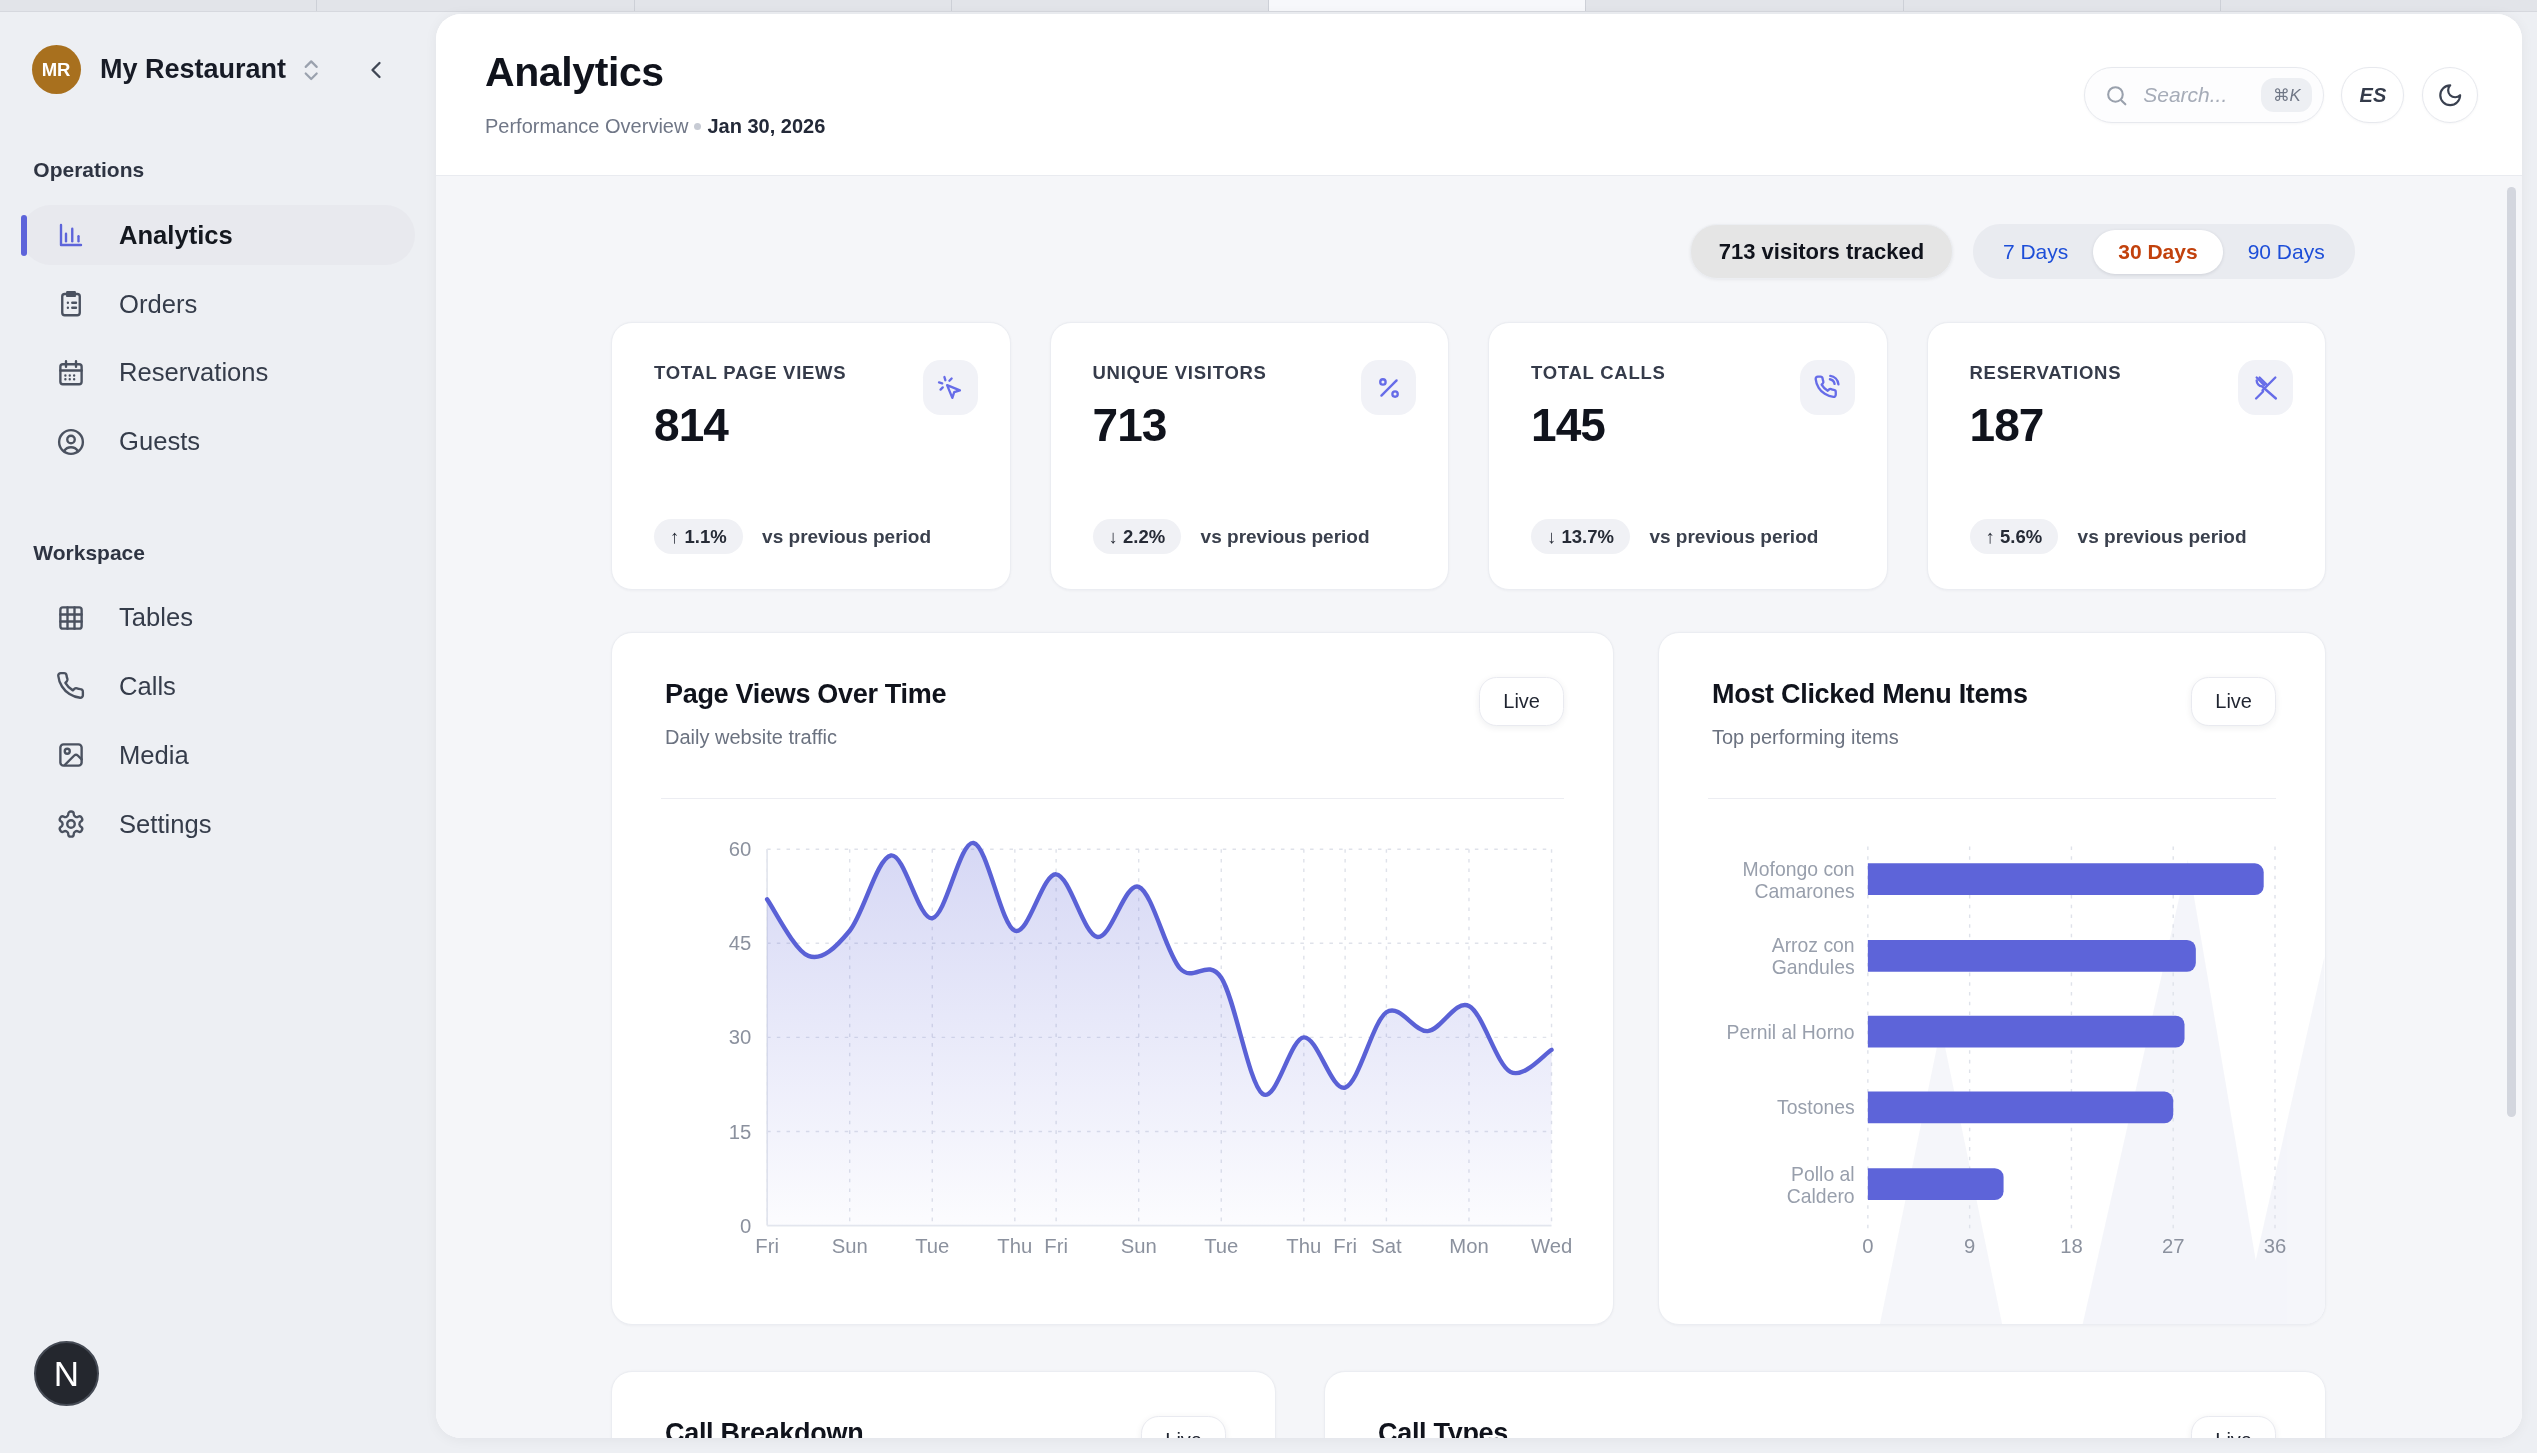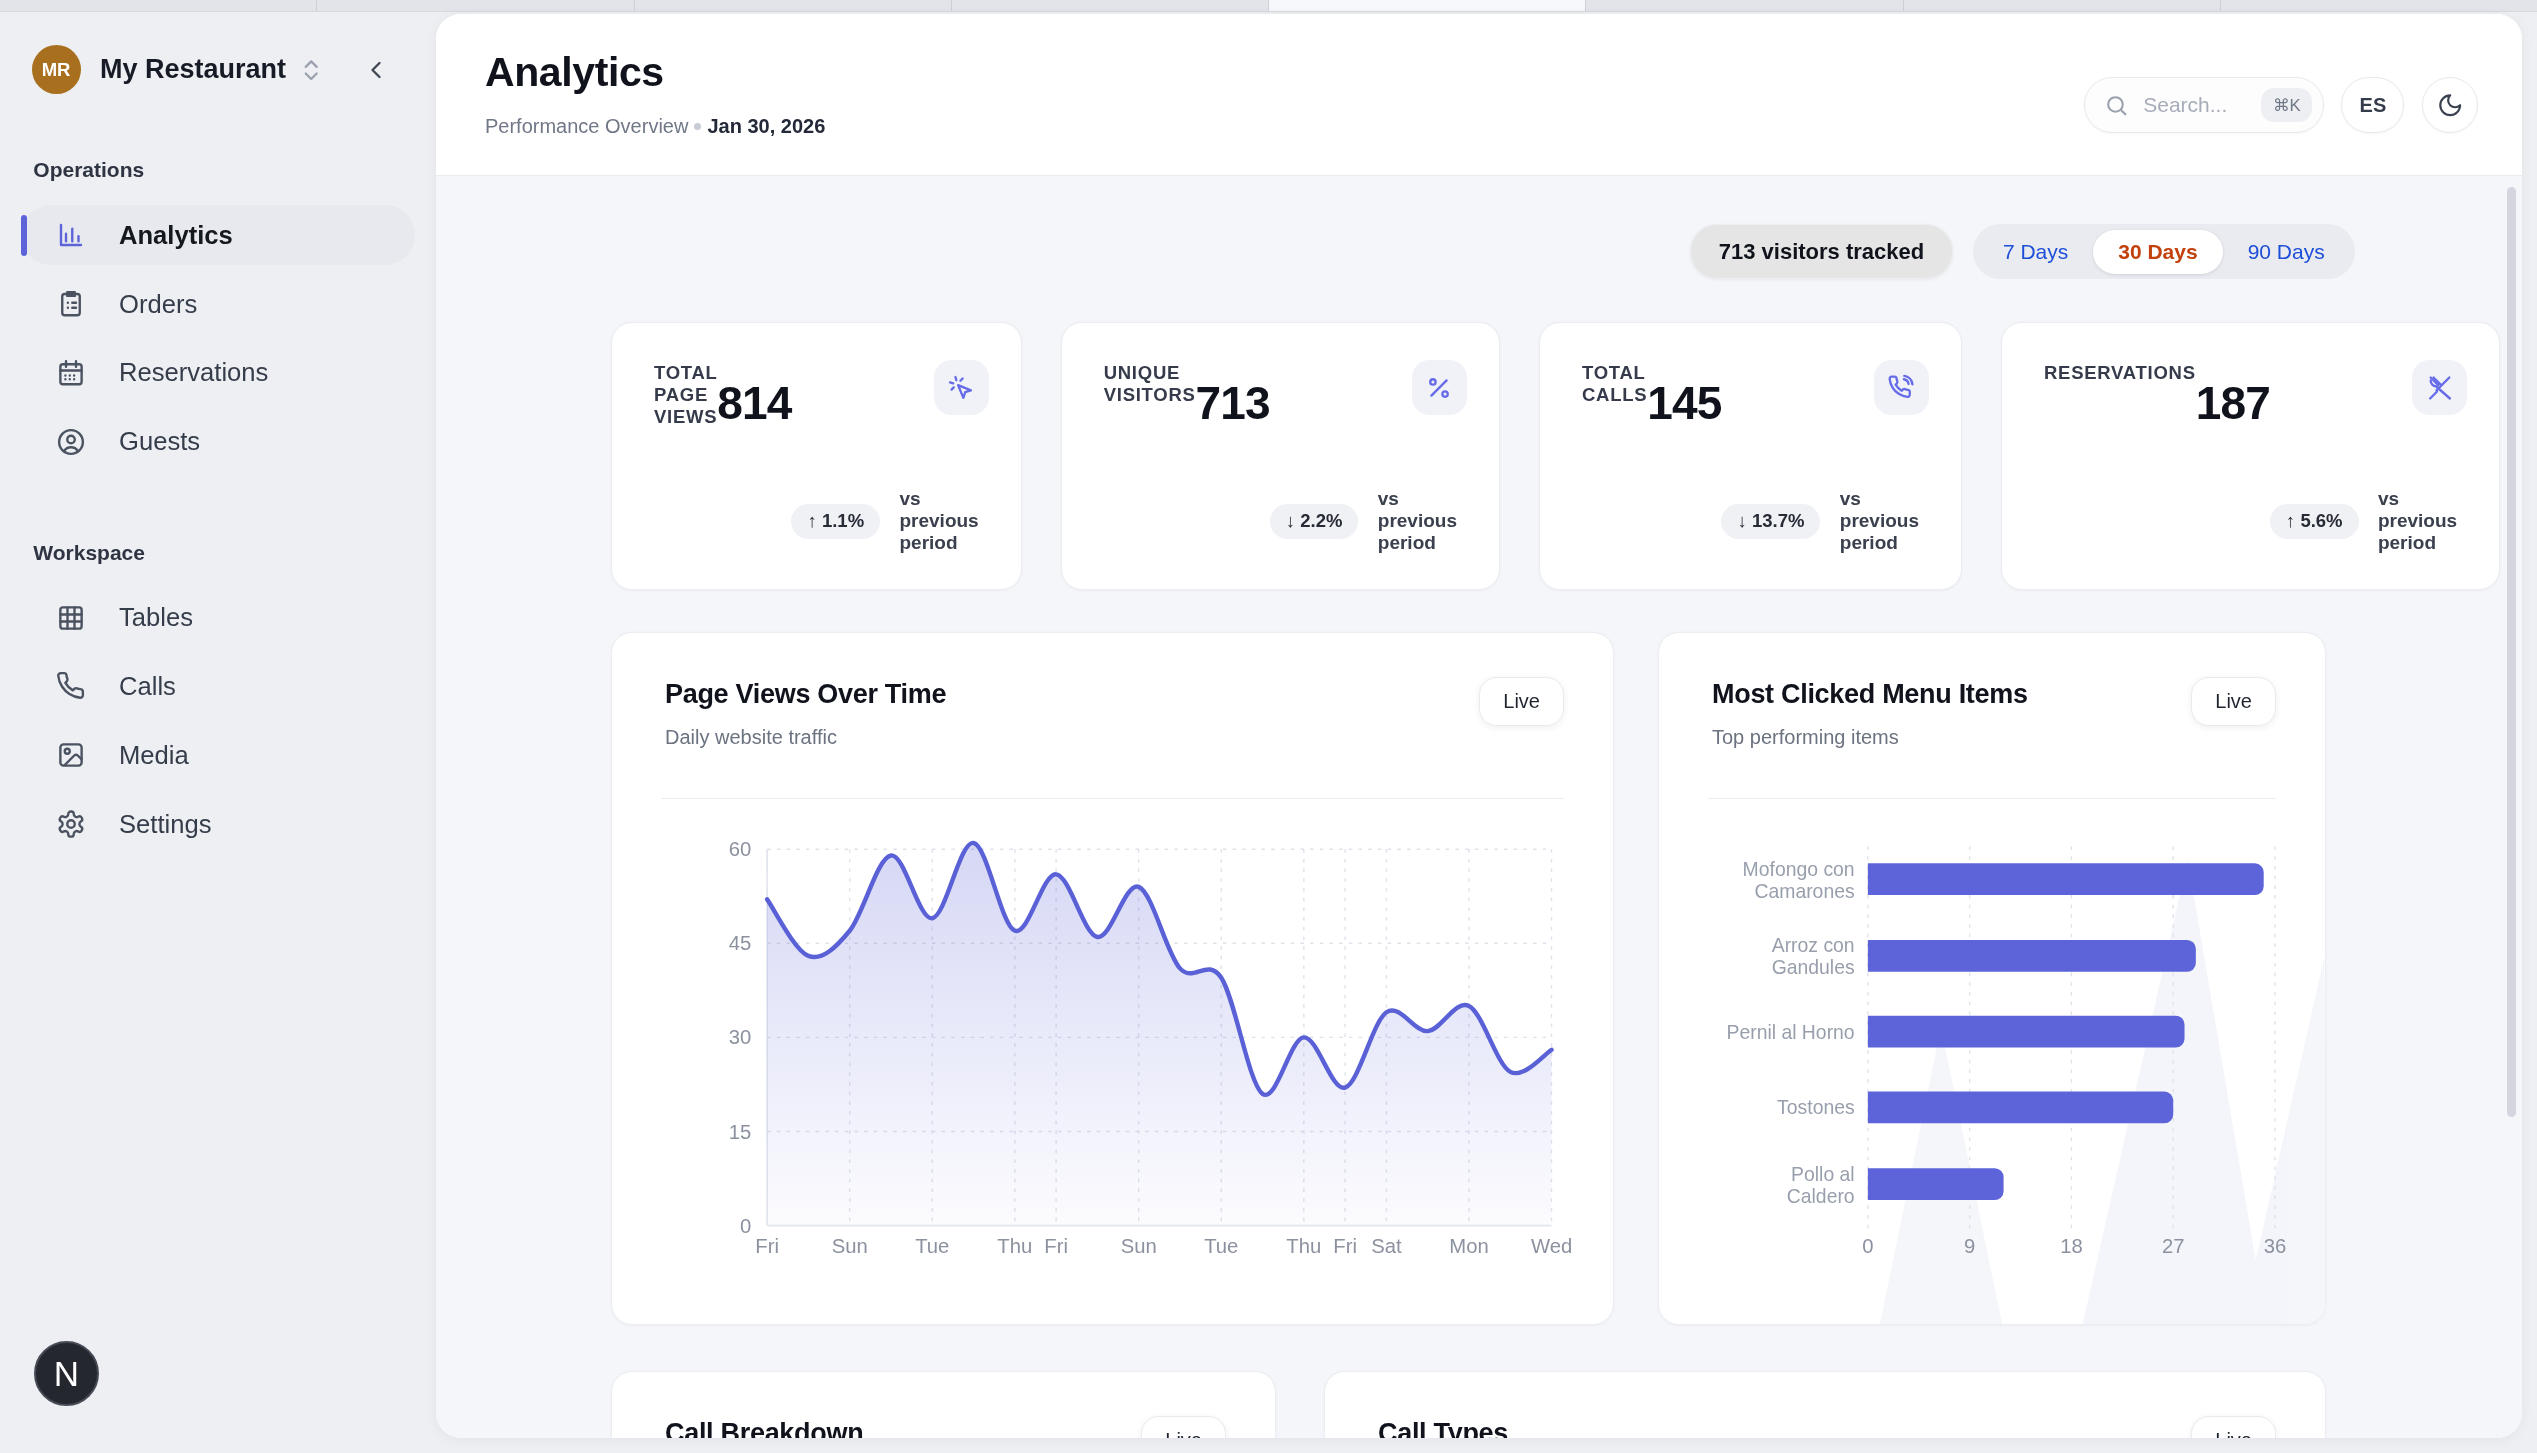--- a/index.html
+++ b/index.html
@@ -40,21 +40,21 @@
   .panel { position:absolute; left:436px; top:14px; width:2086px; height:1424px;
     background:#fff; border-radius:25px; overflow:hidden;
     box-shadow:0 1.8px 12.3px rgba(16,24,40,.05); }
   .panel-header { position:relative; height:162px; background:#fff; border-bottom:0.9px solid #e9ebf0;
     padding:35px 44px 0 49px; }
   .page-title { font-size:41px; font-weight:700; letter-spacing:-0.4px; color:#10131c; }
   .breadcrumb { display:flex; align-items:center; gap:6px; margin-top:19.4px; }
   .crumb { font-size:20px; color:#707787; }
   .crumb-dot { width:7px; height:7px; border-radius:50%; background:#c7cbd4; }
   .crumb-date { font-size:20px; color:#232938; font-weight:600; }
-  .header-controls { position:absolute; right:44px; top:63px; display:flex; align-items:center; gap:17.6px; }
+  .header-controls { position:absolute; right:44px; top:53px; display:flex; align-items:center; gap:17.6px;font-style:italic; }
   .search-pill { width:240px; height:56px; background:#fdfdfe; border:0.9px solid #e7e9ee; border-radius:28px;
     display:flex; align-items:center; padding:0 10.6px 0 19.4px; box-shadow:0 0.9px 2.6px rgba(16,24,40,.04); cursor:text; }
   .search-pill .s-icon { color:#9aa1ad; display:flex; }
   .search-pill .s-ph { font-size:21px; color:#a6acb8; margin-left:14px; flex:1; }
   .kbd { background:#edeff3; border-radius:13.2px; padding:6.2px 11.5px; font-size:16.7px; color:#6f7685; }
   .lang-btn { min-width:63px; height:56px; border-radius:28px; background:#fff; border:0.9px solid #e7e9ee;
     display:flex; align-items:center; justify-content:center; font-size:20px; font-weight:700;
     color:#343b4a; box-shadow:0 0.9px 2.6px rgba(16,24,40,.04); cursor:pointer; }
   .theme-btn { width:56px; height:56px; border-radius:50%; background:#fff; border:0.9px solid #e7e9ee;
     display:flex; align-items:center; justify-content:center; color:#3a4150;
@@ -67,21 +67,21 @@
     box-shadow:0 0.9px 3.5px rgba(16,24,40,.06); }
   .range-toggle { height:55px; background:#e9ebf0; border-radius:27px; display:flex; align-items:center; padding:0 5.3px; }
   .range-opt { height:44px; display:flex; align-items:center; padding:0 25px; border-radius:22px;
     font-size:21px; color:#1d4ed8; cursor:pointer; }
   .range-opt.active { background:#fff; color:#c2410c; font-weight:600; box-shadow:0 0.9px 3.5px rgba(16,24,40,.12); }
   
   .stats-row { position:absolute; left:175px; top:146px; width:1715px; display:grid;
     grid-template-columns:repeat(4,1fr); gap:39px; }
   .stat-card { height:268px; background:#fff; border:0.9px solid #ebedf2; border-radius:21px;
     padding:39px 42px 35px 42px; position:relative; box-shadow:0 0.9px 2.6px rgba(16,24,40,.04);
-    display:flex; }
+    display:flex; flex-direction:column; }
   .stat-label { font-size:18.5px; font-weight:700; letter-spacing:.04em; color:#353b4a; }
   .stat-value { font-size:46px; font-weight:700; color:#10131c; margin-top:14px; letter-spacing:-0.9px; }
   .stat-icon { position:absolute; right:32px; top:37px; width:55px; height:55px; border-radius:17.6px;
     background:#f1f2f7; display:flex; align-items:center; justify-content:center; color:#666ce8; }
   .stat-foot { margin-top:auto; display:flex; align-items:center; gap:19.4px; }
   .chg-pill { height:35px; background:#f0f1f5; border-radius:17.6px; display:flex; align-items:center;
     padding:0 16px; font-size:18.5px; font-weight:700; color:#262b36; gap:5.3px; }
   .chg-note { font-size:19px; color:#3a404d; font-weight:600; }
   
   .charts-row { position:absolute; left:175px; top:456px; display:flex; gap:44px; }

